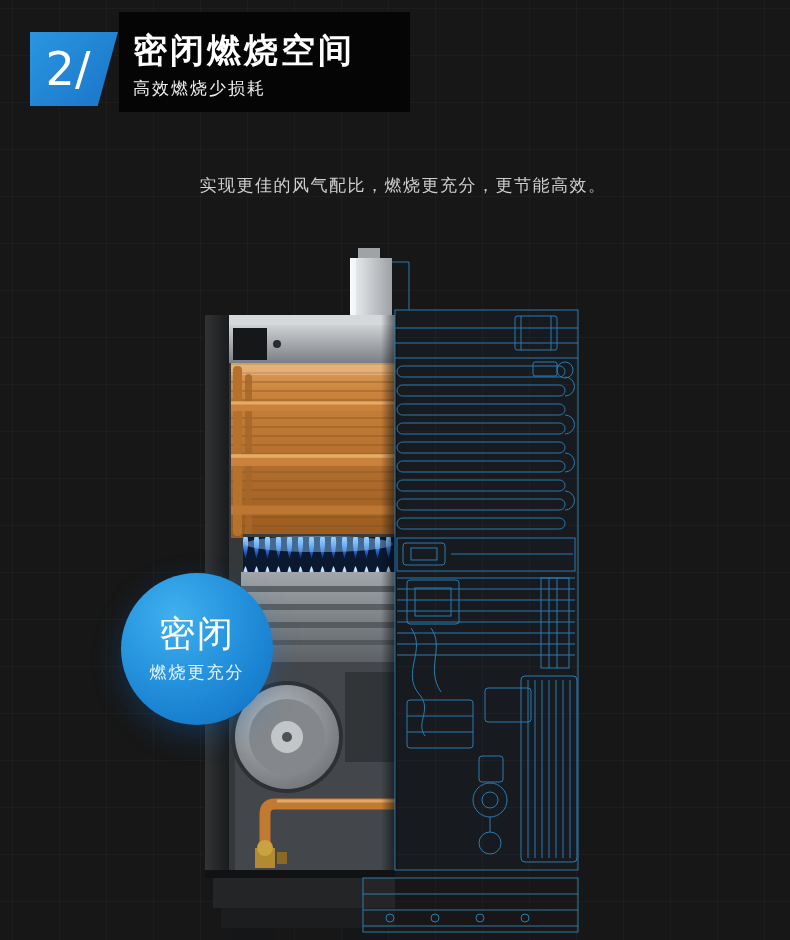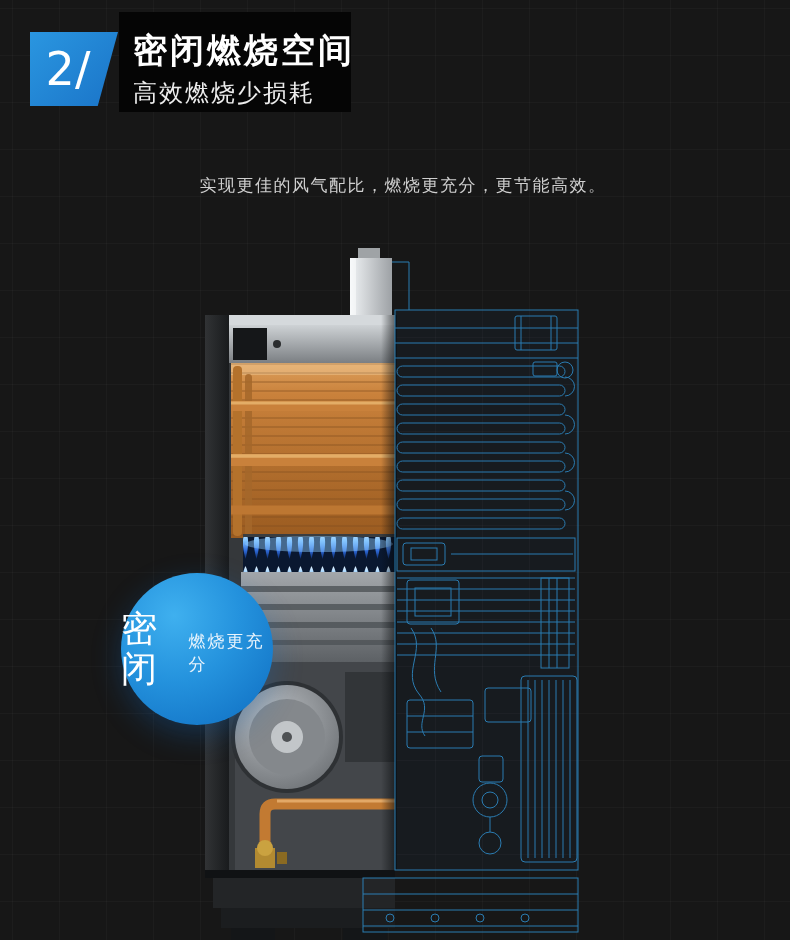--- a/index.html
+++ b/index.html
@@ -27,53 +27,54 @@
     clip-path:polygon(0 0,100% 0,77% 100%,0 100%);
     display:flex;align-items:center;justify-content:center;
     z-index:3;
   }
   .step-number{
     color:#ffffff;font-size:46px;line-height:1;
     padding-right:12px;font-weight:400;
   }
   .title-box{
     position:absolute;left:119px;top:12px;
-    width:232px;height:100px;
+    width:291px;height:100px;
     background:#050505;
     box-sizing:border-box;
     padding:20px 0 0 14px;
     z-index:2;
   }
   .page-title{
     color:#ffffff;font-size:34px;font-weight:700;
     letter-spacing:3px;line-height:1.1;white-space:nowrap;
   }
   .page-subtitle{
-    color:#ededed;font-size:24px;font-weight:400;
+    color:#ededed;font-size:17px;font-weight:400;
     letter-spacing:2px;margin-top:8px;white-space:nowrap;
   }
   .description{
     position:absolute;left:8px;top:174px;width:100%;
     text-align:center;color:#cfcfcf;font-size:17px;
     letter-spacing:1.5px;
   }
   
   .heater-svg{
     position:absolute;left:185px;top:248px;
     width:410px;height:692px;
     z-index:1;
   }
   
   .callout-badge{
     position:absolute;left:121px;top:573px;
     width:152px;height:152px;border-radius:50%;
     background:radial-gradient(circle at 35% 28%,#3fb0ef 0%,#2492dd 45%,#0e6cc0 100%);
-    display:flex;flex-direction:row;align-items:center;justify-content:center;
+    display:flex;flex-direction:column;align-items:center;justify-content:center;
     z-index:4;
     box-shadow:0 10px 30px rgba(20,110,200,0.30);
+    text-align:right;
   }
   .callout-title{
     color:#ffffff;font-size:36px;font-weight:500;letter-spacing:2px;line-height:1.1;
   }
   .callout-subtitle{
     color:#eaf4fc;font-size:17px;letter-spacing:2px;margin-top:8px;
   }
 </style>
 </head>
 <body>

